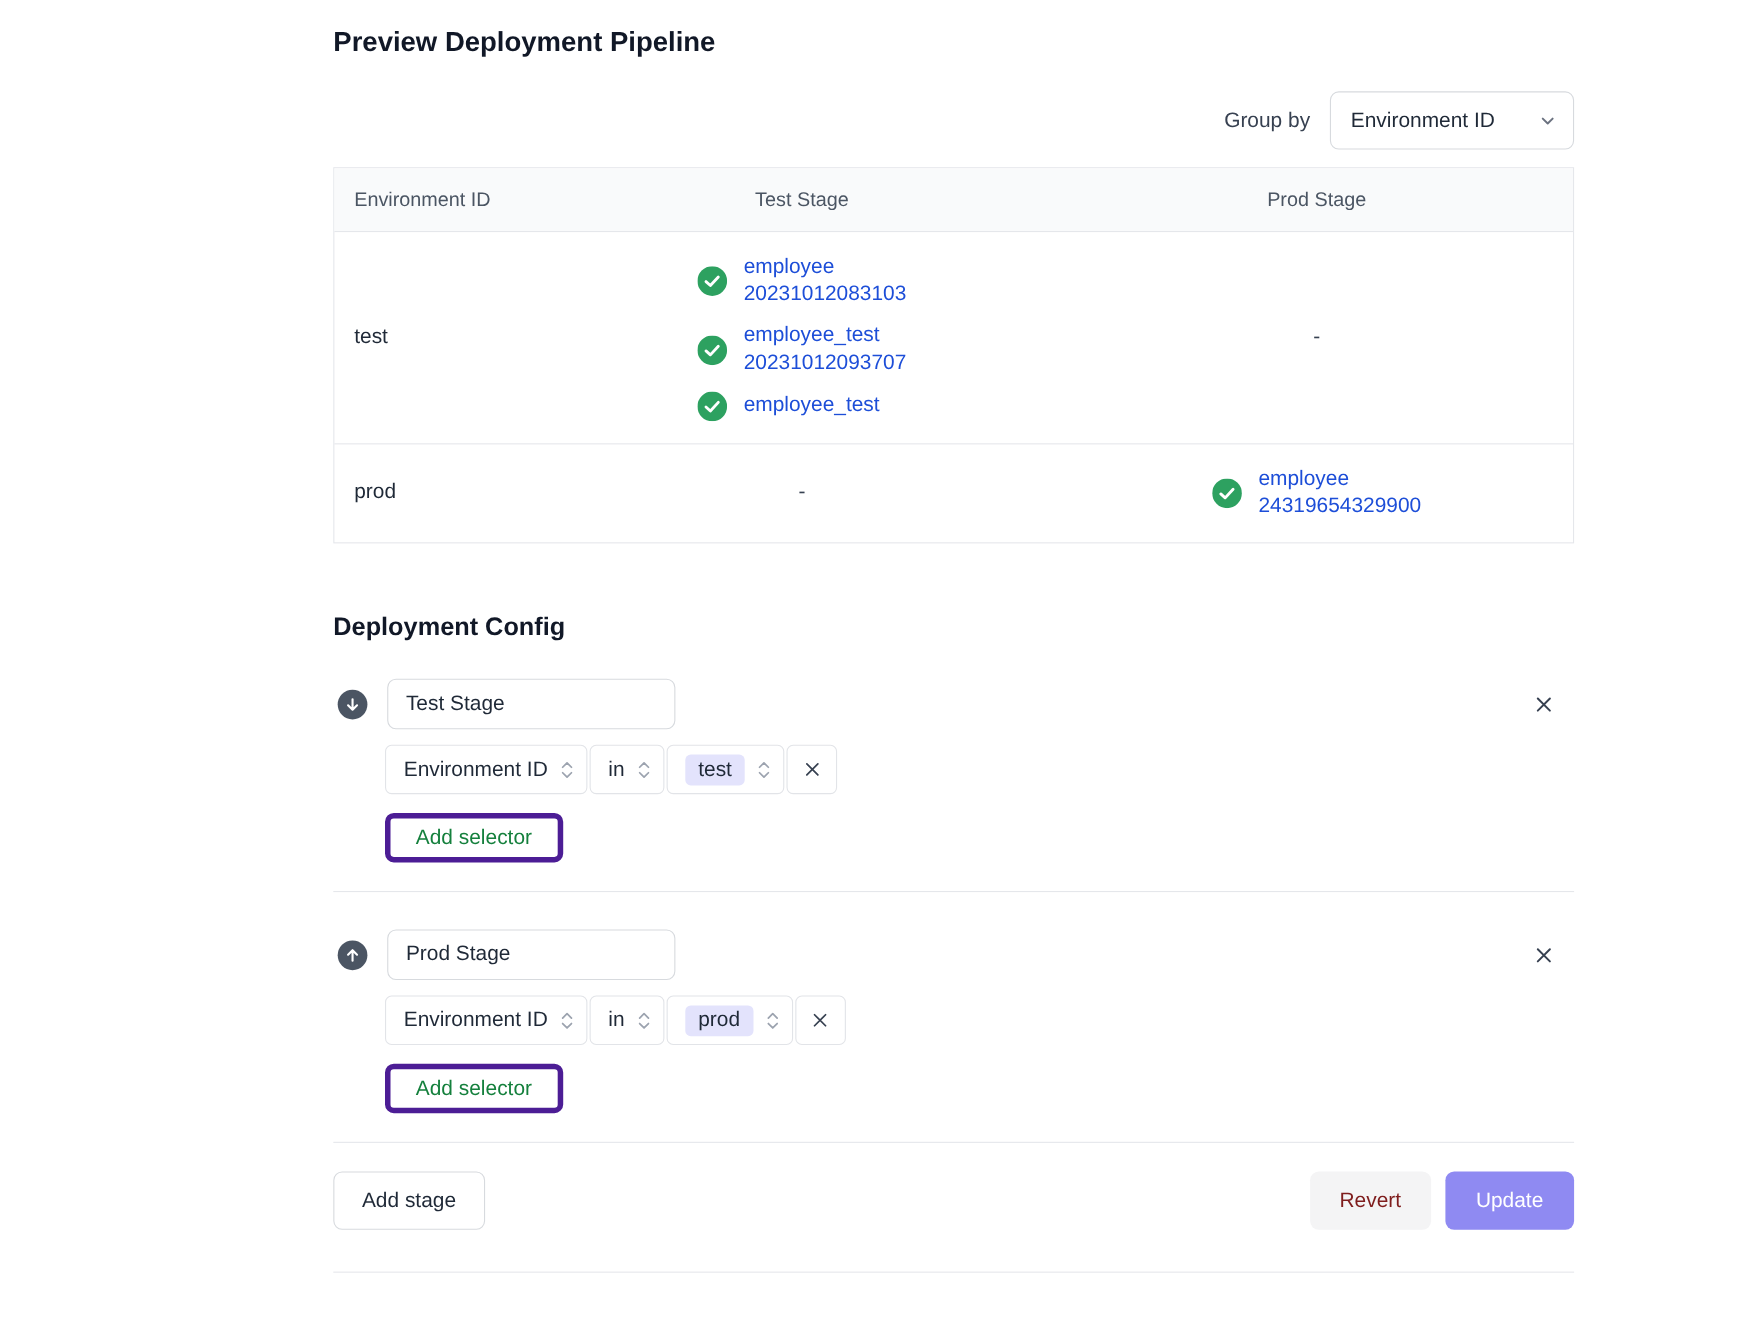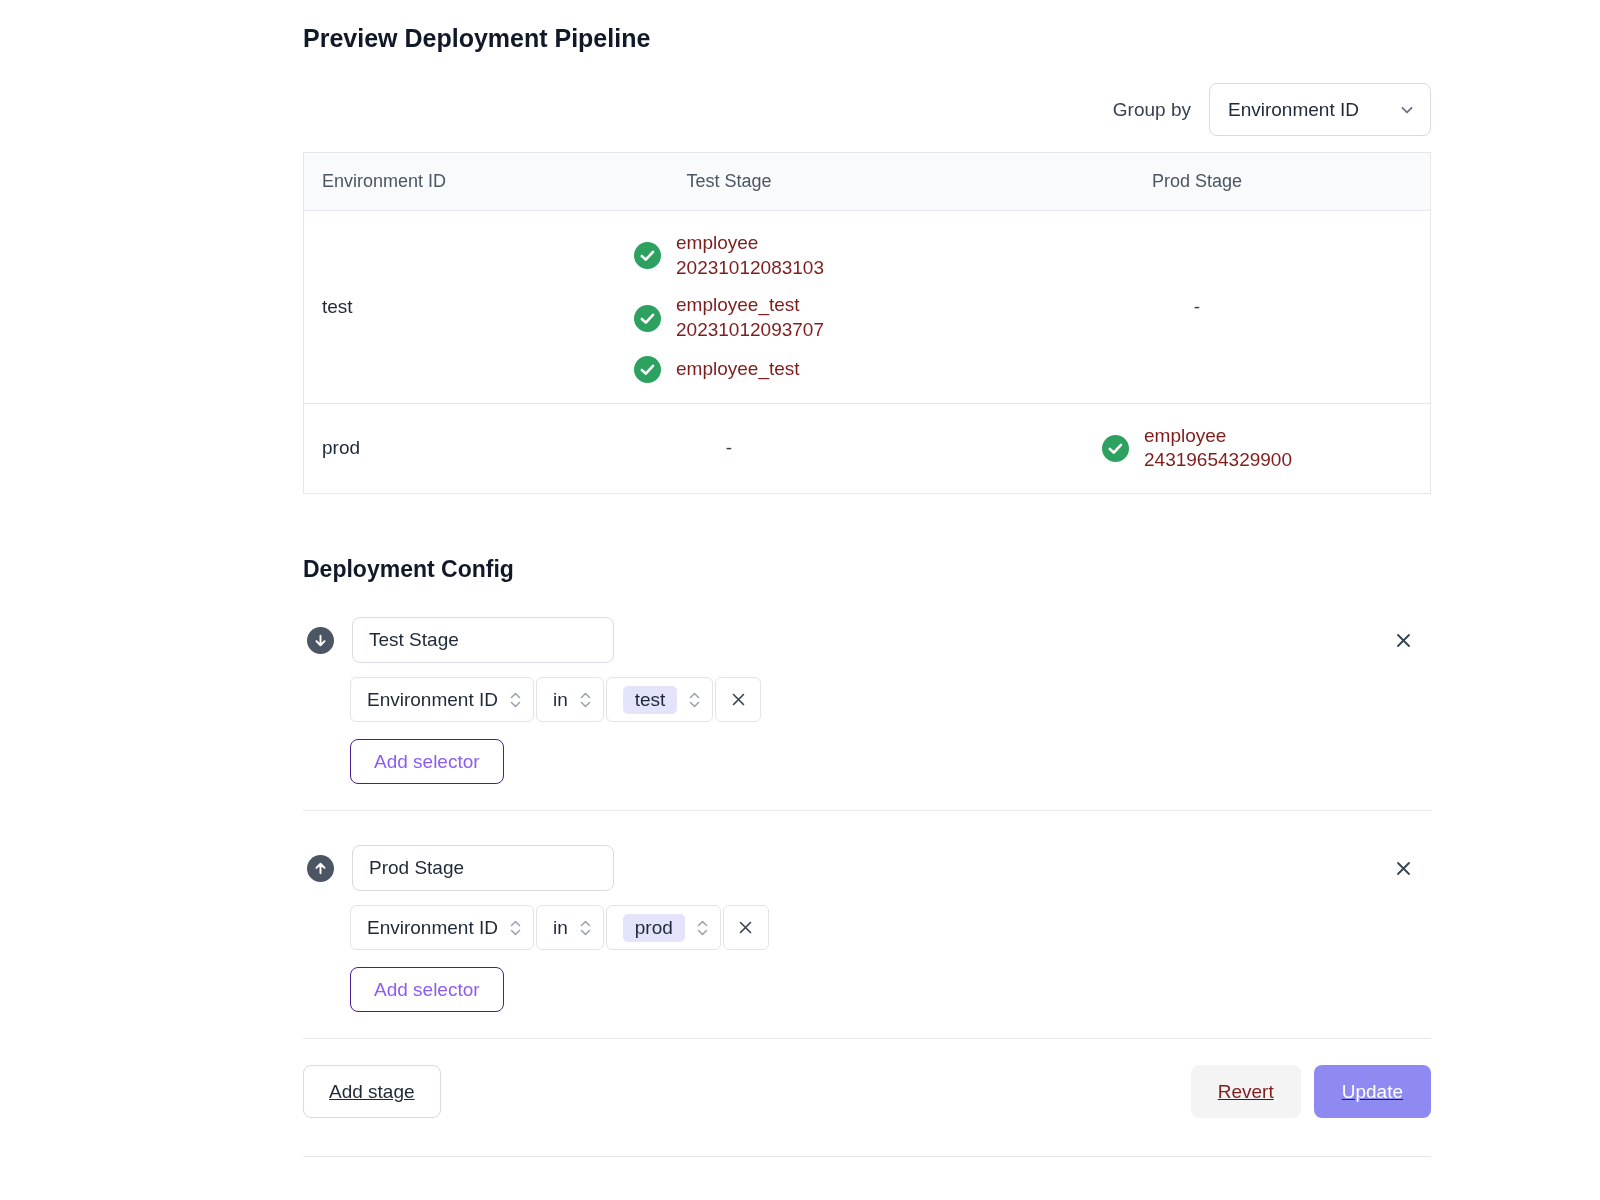--- a/index.html
+++ b/index.html
@@ -34,21 +34,21 @@
   .thead, .trow { display: grid; grid-template-columns: 190px 470px 1fr; }
   .thead { background: #f9fafb; border-bottom: 1px solid #e5e7eb; }
   .th { font-size: 18px; font-weight: 500; color: #4b5563; padding: 18px; }
   .th-center { text-align: center; }
   .trow { border-bottom: 1px solid #e5e7eb; align-items: center; }
   .trow:last-child { border-bottom: none; }
   .cell-env { font-size: 19px; color: #1f2937; padding: 20px 18px; }
   .cell-center { display: flex; justify-content: center; }
   .dep-list { display: flex; flex-direction: column; gap: 13px; padding: 20px 0; }
   .dep-item { display: flex; align-items: center; gap: 15px; }
-  .dep-text { font-size: 19px; color: #7f1d1d; line-height: 1.3; }
+  .dep-text { font-size: 19px; color: #1d4ed8; line-height: 1.3; }
   .dep-version:empty { display: none; }
   .dash { font-size: 19px; color: #374151; }
   .check-icon { display: flex; flex: 0 0 auto; }
 
   
   .section-title { font-size: 23px; font-weight: 700; color: #111827; margin: 62px 0 0 0; }
   .stage { padding-bottom: 26px; }
   .stage-head { display: flex; align-items: center; margin-top: 34px; padding-left: 4px; gap: 18px; }
   .order-icon {
     width: 27px; height: 27px; border-radius: 50%; background: #4b5563;
@@ -65,28 +65,28 @@
   .seg {
     display: flex; align-items: center; gap: 12px; border: 1px solid #e2e4e8;
     padding: 0 12px 0 16px; height: 45px; background: #fff; font-size: 19px;
     color: #1f2937; cursor: pointer; border-radius: 6px;
   }
   .seg-x { width: 46px; justify-content: center; padding: 0; }
   .chip { background: var(--chip_bg, #e3e3fc); color: #1f2937; border-radius: 5px; padding: 3px 12px; font-size: 19px; }
 
   .add-selector {
     margin: 17px 0 0 47px; height: 45px; padding: 0 23px; font-size: 19px;
-    color: #8b5cf6; background: #fff; border: 1px solid #4c1d95; border-radius: 8px;
+    color: #15803d; background: #fff; border: 5px solid #4c1d95; border-radius: 8px;
     cursor: pointer; font-family: inherit;
   }
 
   .divider { border: none; border-top: 1px solid #e5e7eb; margin: 0; }
 
   
-  .actions-row { display: flex; margin-top: 26px; text-decoration: underline; }
+  .actions-row { display: flex; margin-top: 26px; }
   .add-stage {
     height: 53px; padding: 0 25px; font-size: 19px; border: 1px solid #d7dade;
     border-radius: 8px; background: #fff; color: #1f2937; font-family: inherit; cursor: pointer;
   }
   .right-actions { margin-left: auto; display: flex; gap: 13px; }
   .revert {
     height: 53px; padding: 0 27px; font-size: 19px; border: none; border-radius: 8px;
     background: #f4f4f5; color: #7f1d1d; font-family: inherit;
   }
   .update {

